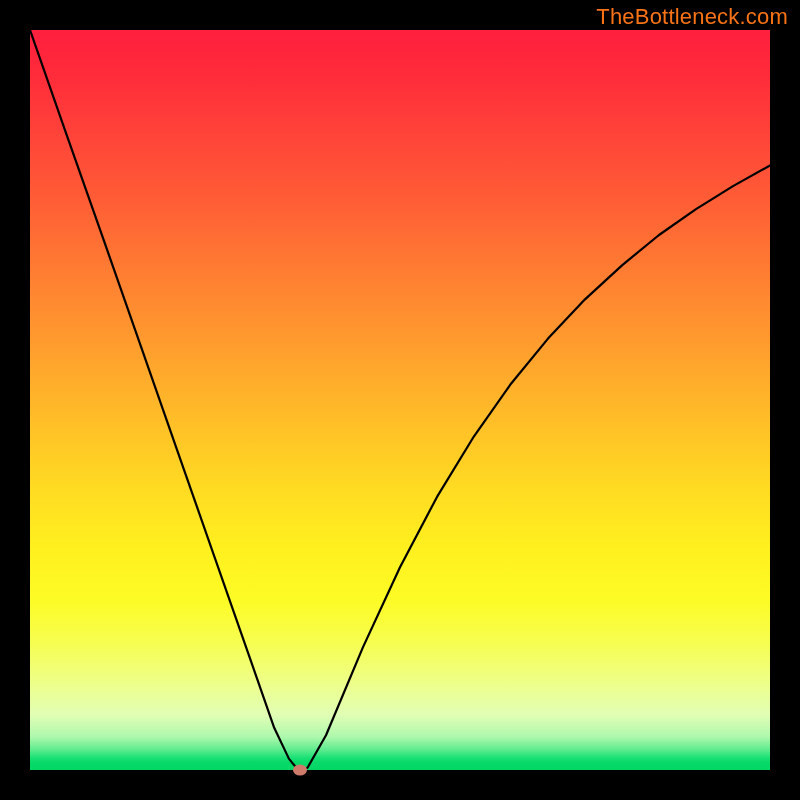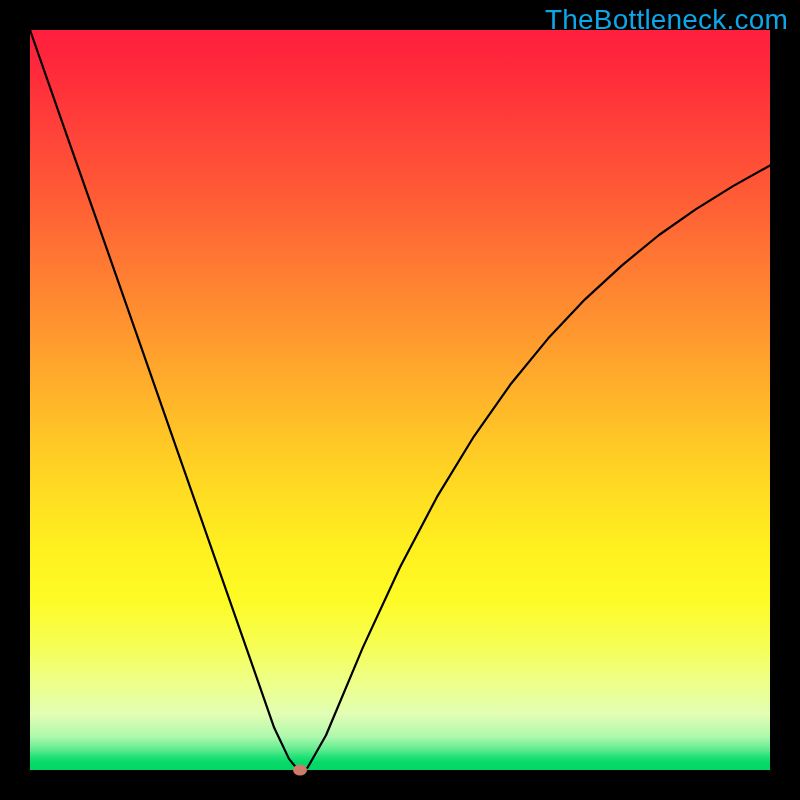--- a/index.html
+++ b/index.html
@@ -8,22 +8,22 @@
     height: 800px;
     background: #000;
     position: relative;
     overflow: hidden;
     font-family: Arial, Helvetica, sans-serif;
   }
   .watermark {
     position: absolute;
     top: 4px;
     right: 12px;
-    color: #0ea5e9;
-    font-size: 28px;
+    color: #f97316;
+    font-size: 22px;
     font-weight: 500;
     letter-spacing: 0.2px;
     z-index: 10;
   }
   .plot-area {
     position: absolute;
     left: 30px;
     top: 30px;
     width: 740px;
     height: 740px;

